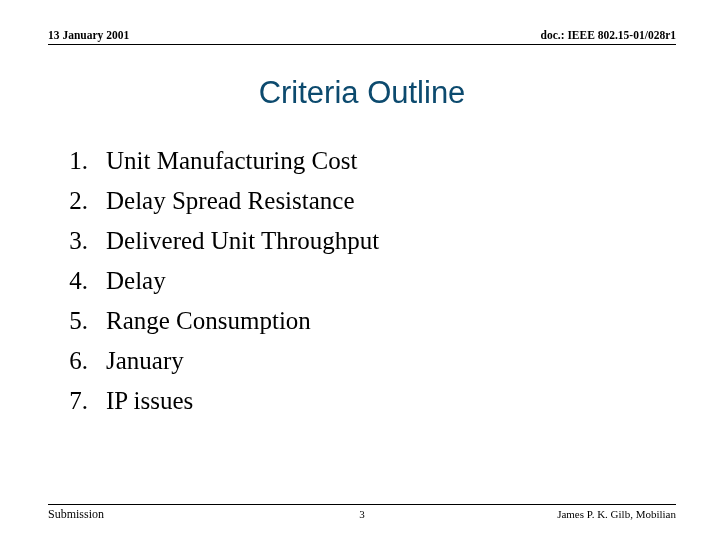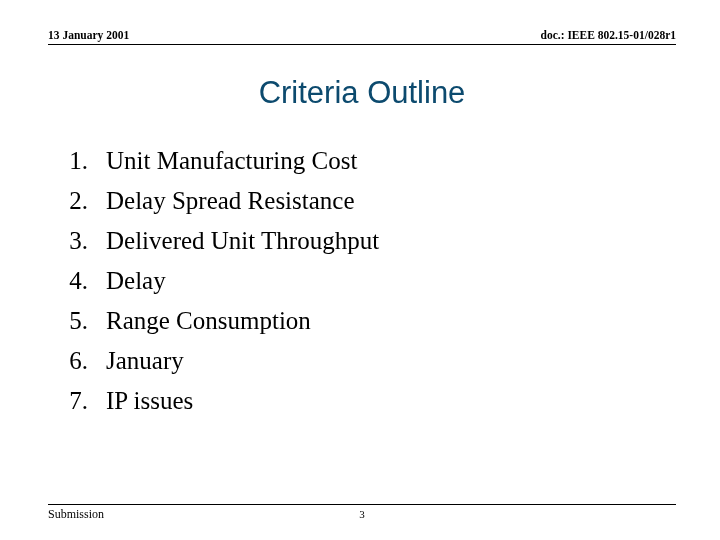--- a/index.html
+++ b/index.html
@@ -185,15 +185,16 @@
     <div class="list-item">
       <span class="list-num">7.</span>
       <span class="list-text">IP issues</span>
     </div>
   </div>
 
   <div class="footer">
     <div class="footer-rule"></div>
     <div class="footer-left">Submission</div>
     <div class="footer-center">3</div>
+    <div class="footer-right">James P. K. Gilb, Mobilian</div>
   </div>
 
 </div>
 
 </body></html>

